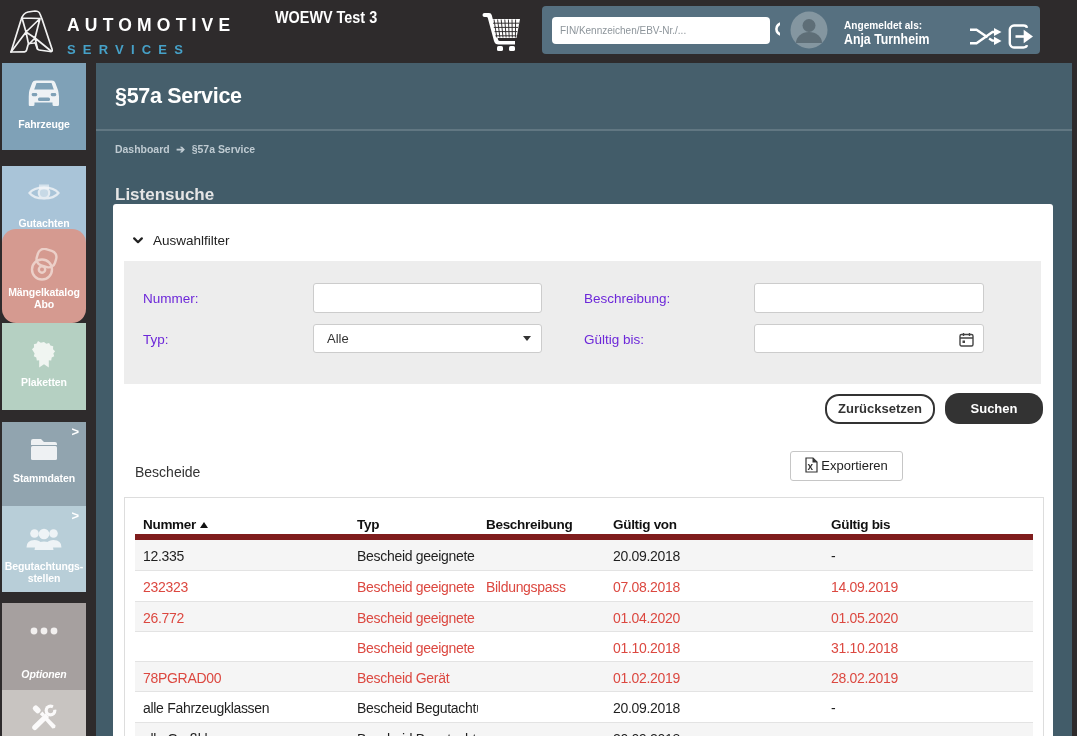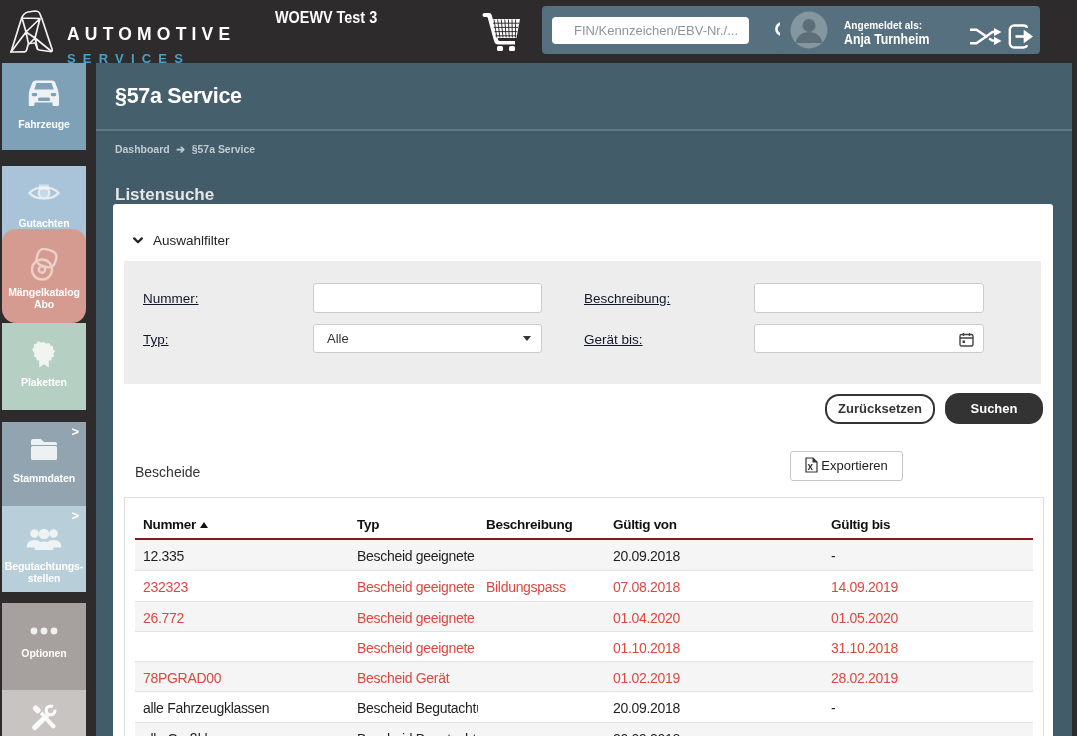--- a/index.html
+++ b/index.html
@@ -3,26 +3,26 @@
 <meta charset="utf-8">
 <style>
 * { margin:0; padding:0; box-sizing:border-box; }
 html,body { width:1077px; height:736px; overflow:hidden; }
 body { background:#2e2b2c; font-family:"Liberation Sans", sans-serif; position:relative; }
 #app { position:absolute; left:0; top:0; width:1077px; height:736px; }
 .abs { position:absolute; }
 
 
 #hdr { position:absolute; left:0; top:0; width:1077px; height:63px; background:#2e2b2c; }
-#brand { position:absolute; left:67px; top:24px; }
+#brand { position:absolute; left:67px; top:15px; }
 #brand .l1 { color:#fff; font-weight:bold; font-size:17.5px; letter-spacing:5.2px; }
 #brand .l2 { color:#46a1c8; font-weight:bold; font-size:13px; letter-spacing:7.2px; margin-top:6px; }
 #woewv { position:absolute; left:275px; top:9px; color:#fff; font-size:16px; font-weight:600; transform:scaleX(0.9); transform-origin:left top; }
 #searchpanel { position:absolute; left:542px; top:6px; width:260px; height:48px; background:#567080; border-radius:4px; }
-#searchpanel .inp { position:absolute; left:10px; top:11px; width:197px; height:27px; background:#fff; border-radius:4px; color:#8d959b; font-size:13px; line-height:27px; padding-left:22px; }
+#searchpanel .inp { position:absolute; left:10px; top:11px; width:218px; height:27px; background:#fff; border-radius:4px; color:#8d959b; font-size:10px; line-height:27px; padding-left:8px; }
 #searchpanel svg { position:absolute; right:9px; top:15px; }
 #userpanel { position:absolute; left:780px; top:6px; width:260px; height:48px; background:#567080; border-radius:4px; }
 #userpanel .t1 { position:absolute; left:64px; top:13px; color:#fff; font-size:11px; font-weight:bold; transform:scaleX(0.92); transform-origin:left center; }
 #userpanel .t2 { position:absolute; left:64px; top:25px; color:#fff; font-size:14.5px; font-weight:bold; transform:scaleX(0.85); transform-origin:left center; }
 
 
 .tile { position:absolute; left:2px; width:84px; color:#fff; text-align:center; }
 .tile .lbl { position:absolute; width:100%; font-size:10.5px; font-weight:bold; line-height:12px; letter-spacing:-0.1px; }
 .tile svg.icn { position:absolute; left:50%; transform:translateX(-50%); }
 .tile .arr { position:absolute; right:7px; top:2px; font-size:13px; font-weight:bold; color:#fff; }
@@ -42,21 +42,21 @@
 #hline { position:absolute; left:0; top:66px; width:976px; height:2px; background:rgba(255,255,255,0.17); }
 #crumbs { position:absolute; left:19px; top:80px; color:#bfcbd2; font-size:11px; font-weight:bold; transform:scaleX(0.95); transform-origin:left top; }
 #crumbs .sep { margin:0 4px; }
 #lists { position:absolute; left:19px; top:122px; color:#e5e5e5; font-size:17px; font-weight:bold; }
 
 
 #panel { position:absolute; left:17px; top:141px; width:940px; height:610px; background:#fff; border-radius:3px; }
 #filterhead { position:absolute; left:20px; top:29px; color:#222; font-size:13.5px; font-weight:normal; }
 #filterhead svg { vertical-align:1px; }
 #graybox { position:absolute; left:11px; top:57px; width:917px; height:123px; background:#ededed; }
-.flabel { position:absolute; color:#0f172a; font-size:13.5px;text-decoration:underline; }
+.flabel { position:absolute; color:#6d28d9; font-size:13.5px; }
 .finput { position:absolute; background:#fff; border:1px solid #ccc; border-radius:3px; }
 #graybox .sel-txt { position:absolute; left:13px; top:6px; font-size:13px; color:#333; }
 #graybox .sel-arr { position:absolute; right:10px; top:11px; width:0; height:0; border-left:4.5px solid transparent; border-right:4.5px solid transparent; border-top:5.5px solid #333; }
 .btn { position:absolute; font-size:13px; font-weight:bold; text-align:center; border-radius:14px; }
 #btn-reset { left:712px; top:190px; width:110px; height:30px; line-height:26px; border:2px solid #333; color:#333; background:#fff; }
 #btn-search { left:832px; top:189px; width:98px; height:31px; line-height:31px; background:#333; color:#fff; }
 #bescheide { position:absolute; left:22px; top:260px; color:#333; font-size:14px; }
 .btn2 { position:absolute; height:30px; background:#fff; border:1px solid #c6c6c6; border-radius:3px; color:#222; font-size:13px; line-height:28px; text-align:center; }
 #btn-exp { left:677px; top:247px; width:113px; }
 #btn-new { left:800px; top:247px; width:130px; }
@@ -64,21 +64,21 @@
 
 #twrap { position:absolute; left:11px; top:293px; width:920px; height:320px; border:1px solid #ddd; padding:10px; }
 #tbl { position:relative; width:898px; }
 .trow { position:relative; width:898px; height:30.3px; font-size:14px; color:#1f1f1f; letter-spacing:-0.3px; }
 .trow span { position:absolute; top:8px; white-space:nowrap; overflow:hidden; }
 .trow .c1 { left:8px; width:206px; }
 .trow .c2 { left:222px; width:121px; }
 .trow .c3 { left:351px; width:112px; }
 .trow .c4 { left:478px; width:200px; }
 .trow .c5 { left:696px; width:195px; }
-#thead { height:32px; font-weight:bold; color:#111; border-bottom:2px solid #7f1d1d; font-size:13.5px; }
+#thead { height:32px; font-weight:bold; color:#111; border-bottom:6px solid #7f1d1d; font-size:13.5px; }
 #thead span { top:9px; }
 .odd { background:#f5f5f5; }
 .trow + .trow { border-top:1px solid #e3e3e3; }
 #thead + .trow { border-top:none; }
 .red { color:#dc4840; }
 .sortarr { display:inline-block; width:0; height:0; border-left:4px solid transparent; border-right:4px solid transparent; border-bottom:6px solid #111; margin-left:4px; transform:translateY(-4px); }
 </style>
 </head>
 <body>
 <div id="app">
@@ -186,21 +186,21 @@
       <path d="M8.5 23 q0 -8.5 9.5 -8.5 q9.5 0 9.5 8.5 Z"></path>
     </svg>
     <div class="lbl" style="top:54px;">Begutachtungs-<br>stellen</div>
   </div>
   <div class="tile" id="t7">
     <svg class="icn" style="top:24px;" width="28" height="8" viewBox="0 0 28 8" fill="#f2f0ef">
       <circle cx="4" cy="4" r="3.4"></circle>
         <circle cx="14" cy="4" r="3.4"></circle>
         <circle cx="24" cy="4" r="3.4"></circle>
     </svg>
-    <div class="lbl" style="top:44px;">Optionen</div>
+    <div class="lbl" style="top:65px;font-style:italic;">Optionen</div>
   </div>
   <div class="tile" id="t8">
     <svg class="icn" style="top:13px;" width="28" height="28" viewBox="0 0 28 28">
       <g fill="#fbfafa">
         <circle cx="20.5" cy="7.5" r="5.9"></circle>
         <path d="M3 22.6 L15.4 10.4 l3.7 3.7 L6.7 26.3 a2.6 2.6 0 0 1 -3.7 -3.7 Z"></path>
         <rect x="2.5" y="3.5" width="8.5" height="5.8" rx="2.6" transform="rotate(45 6.75 6.4)"></rect>
         <path d="M9.8 11.2 l2.6 -2.6 2.6 2.6 -2.6 2.6 Z"></path>
         <path d="M12.6 14.6 l2.6 -2.6 L25.6 22.4 l-0.6 2.6 -2.6 0.6 Z"></path>
       </g>
@@ -226,21 +226,21 @@
       <div id="graybox">
         <div class="flabel" style="left:19px; top:30px;">Nummer:</div>
         <div class="finput" style="left:189px; top:22px; width:229px; height:30px;"></div>
         <div class="flabel" style="left:460px; top:30px;">Beschreibung:</div>
         <div class="finput" style="left:630px; top:22px; width:230px; height:30px;"></div>
         <div class="flabel" style="left:19px; top:71px;">Typ:</div>
         <div class="finput" style="left:189px; top:63px; width:229px; height:29px;">
           <div class="sel-txt">Alle</div>
           <div class="sel-arr"></div>
         </div>
-        <div class="flabel" style="left:460px; top:71px;">Gerät bis:</div>
+        <div class="flabel" style="left:460px; top:71px;">Gültig bis:</div>
         <div class="finput" style="left:630px; top:63px; width:230px; height:29px;">
           <svg style="position:absolute; right:9px; top:7px;" width="15" height="15" viewBox="0 0 15 15" fill="none" stroke="#444" stroke-width="1.4">
             <rect x="1" y="2.5" width="13" height="11.5" rx="1.5"></rect>
             <path d="M1 6 h13 M4.5 1 v3 M10.5 1 v3"></path>
             <rect x="3.5" y="8.5" width="2.5" height="2.5" fill="#444" stroke="none"></rect>
           </svg>
         </div>
       </div>
       <div class="btn" id="btn-reset">Zurücksetzen</div>
       <div class="btn" id="btn-search">Suchen</div>

